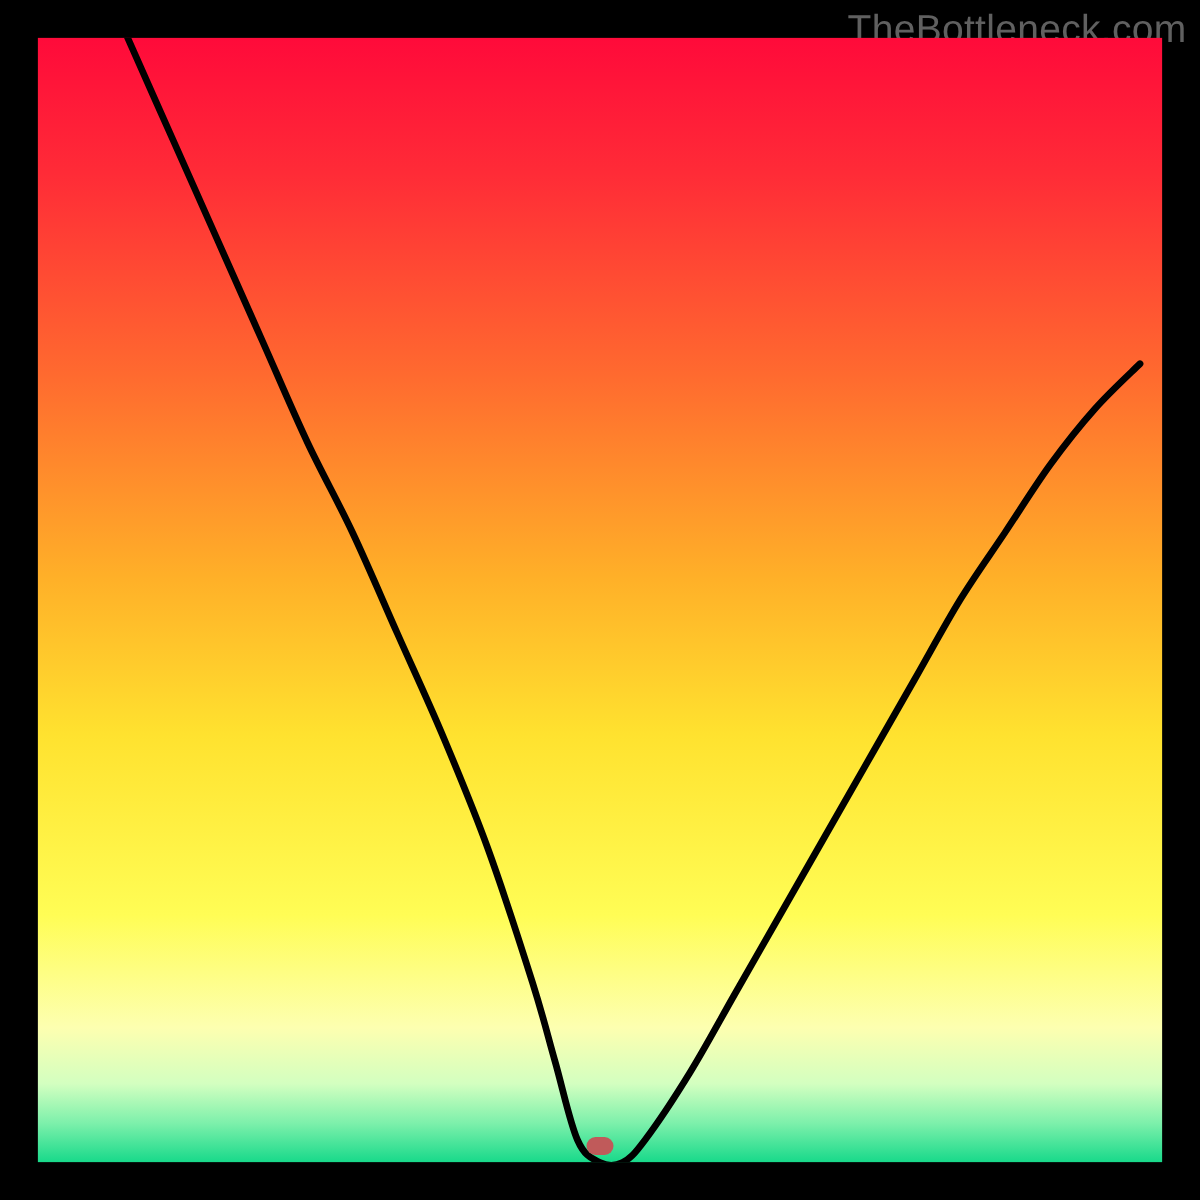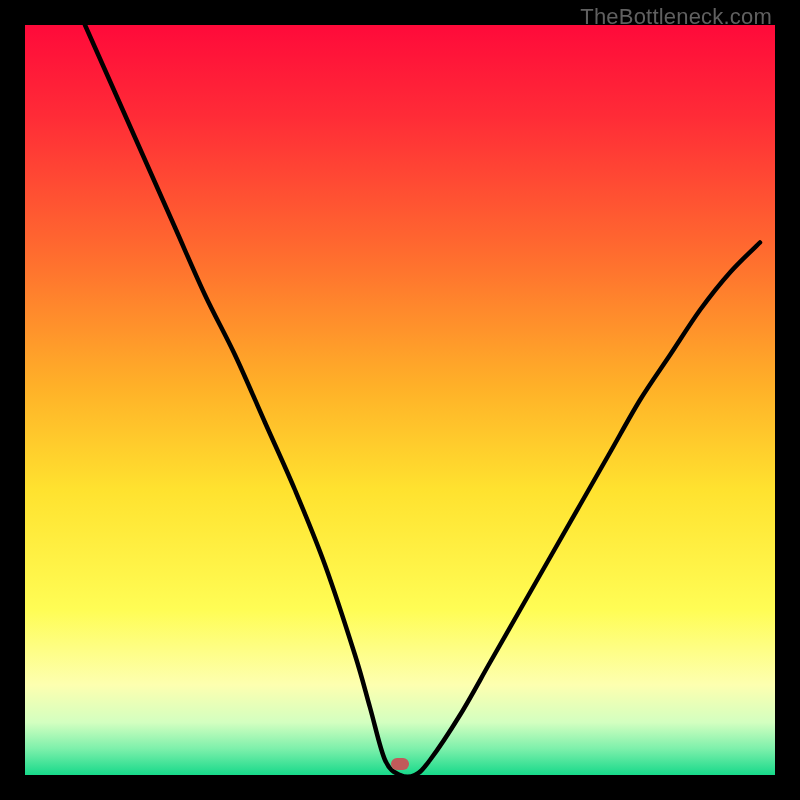--- a/index.html
+++ b/index.html
@@ -13,23 +13,23 @@
   }
   .frame {
     position: relative;
     width: 800px;
     height: 800px;
     background: #000;
   }
   .watermark {
     position: absolute;
     top: 4px;
-    right: 28px;
+    right: 9px;
     color: #606060;
-    font-size: 22px;
+    font-size: 26px;
     font-weight: 500;
     letter-spacing: 0.2px;
     user-select: none;
   }
   .plot {
     position: absolute;
     left: 25px;
     top: 25px;
     width: 750px;
     height: 750px;

